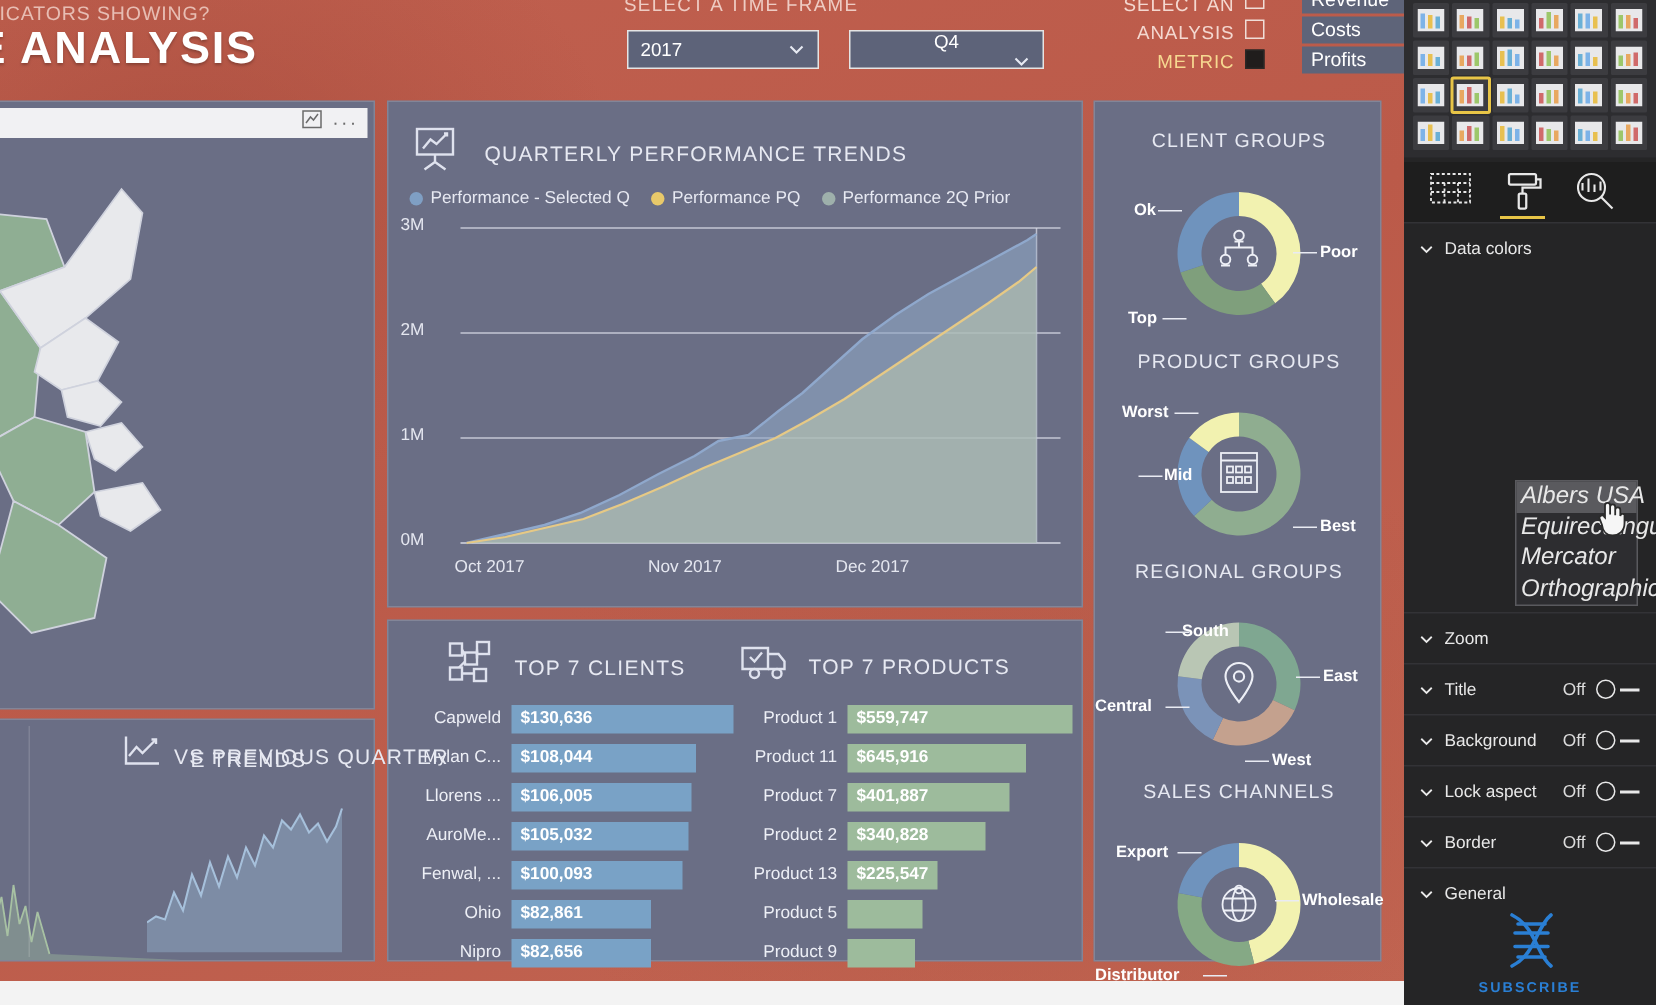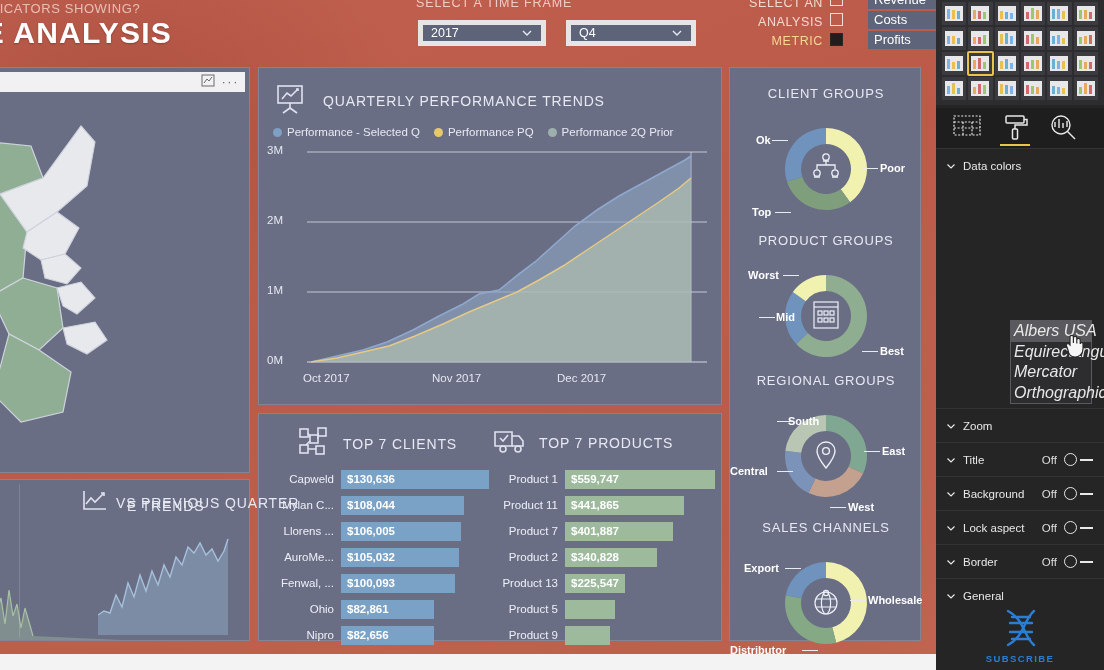--- a/index.html
+++ b/index.html
@@ -37,30 +37,30 @@
     font-size: 30px; font-weight: bold; letter-spacing: 1.2px; color: #ffffff;
     white-space: nowrap;
     text-shadow: 0 1px 2px rgba(0,0,0,.25);
   }
   .tf-label {
     position: absolute; left: 416px; top: -4px;
     font-size: 12.5px; letter-spacing: .9px; color: #f4d8d0; opacity: .9;
   }
   .slicer {
     position: absolute; height: 26px;
-    background: #5d6379; border: 5px solid #e5e5e5;
+    background: #5d6379; border: 1px solid #e5e5e5;
     color: #ffffff; font-size: 12.5px;
     display: flex; align-items: center; padding: 0 8px;
   }
   .slicer .chev {
     margin-left: auto; width: 12px; height: 12px;
     display: inline-block;
   }
   #slicer-year { left: 418px; top: 20px; width: 128px; }
-  #slicer-quarter { left: 566px; top: 20px; width: 130px; }
+  #slicer-quarter { left: 566px; top: 20px; width: 130px; flex-direction: column; }
 
   .metric-block { position: absolute; left: 746px; top: -6px; width: 180px; }
   .metric-lines {
     position: absolute; right: 103px; top: 0; width: 90px;
     text-align: right; font-size: 12.5px; line-height: 19px; letter-spacing: .6px;
     color: #f4d8d0;
   }
   .metric-lines .l3 { color: #f6d890; }
   .metric-rows { position: absolute; left: 84px; top: -4px; }
   .metric-row { display: flex; align-items: center; height: 19px; margin-bottom: 1px; gap: 20px; }
@@ -411,21 +411,21 @@
       <div id="products-list" style="position:absolute;left:230px;top:55px;width:228px;">
           <div class="bar-row">
             <div class="bar-label" style="width: 76px;">Product 1</div>
             <div class="bar-track" style="width: 150px;">
               <div class="bar-fill" style="width: 150px; background: rgb(157, 187, 156);">$559,747</div>
             </div>
           </div>
           <div class="bar-row">
             <div class="bar-label" style="width: 76px;">Product 11</div>
             <div class="bar-track" style="width: 150px;">
-              <div class="bar-fill" style="width: 119px; background: rgb(157, 187, 156);">$441,865</div>
+              <div class="bar-fill" style="width: 119px; background: rgb(157, 187, 156);">$645,916</div>
             </div>
           </div>
           <div class="bar-row">
             <div class="bar-label" style="width: 76px;">Product 7</div>
             <div class="bar-track" style="width: 150px;">
               <div class="bar-fill" style="width: 108px; background: rgb(157, 187, 156);">$401,887</div>
             </div>
           </div>
           <div class="bar-row">
             <div class="bar-label" style="width: 76px;">Product 2</div>

